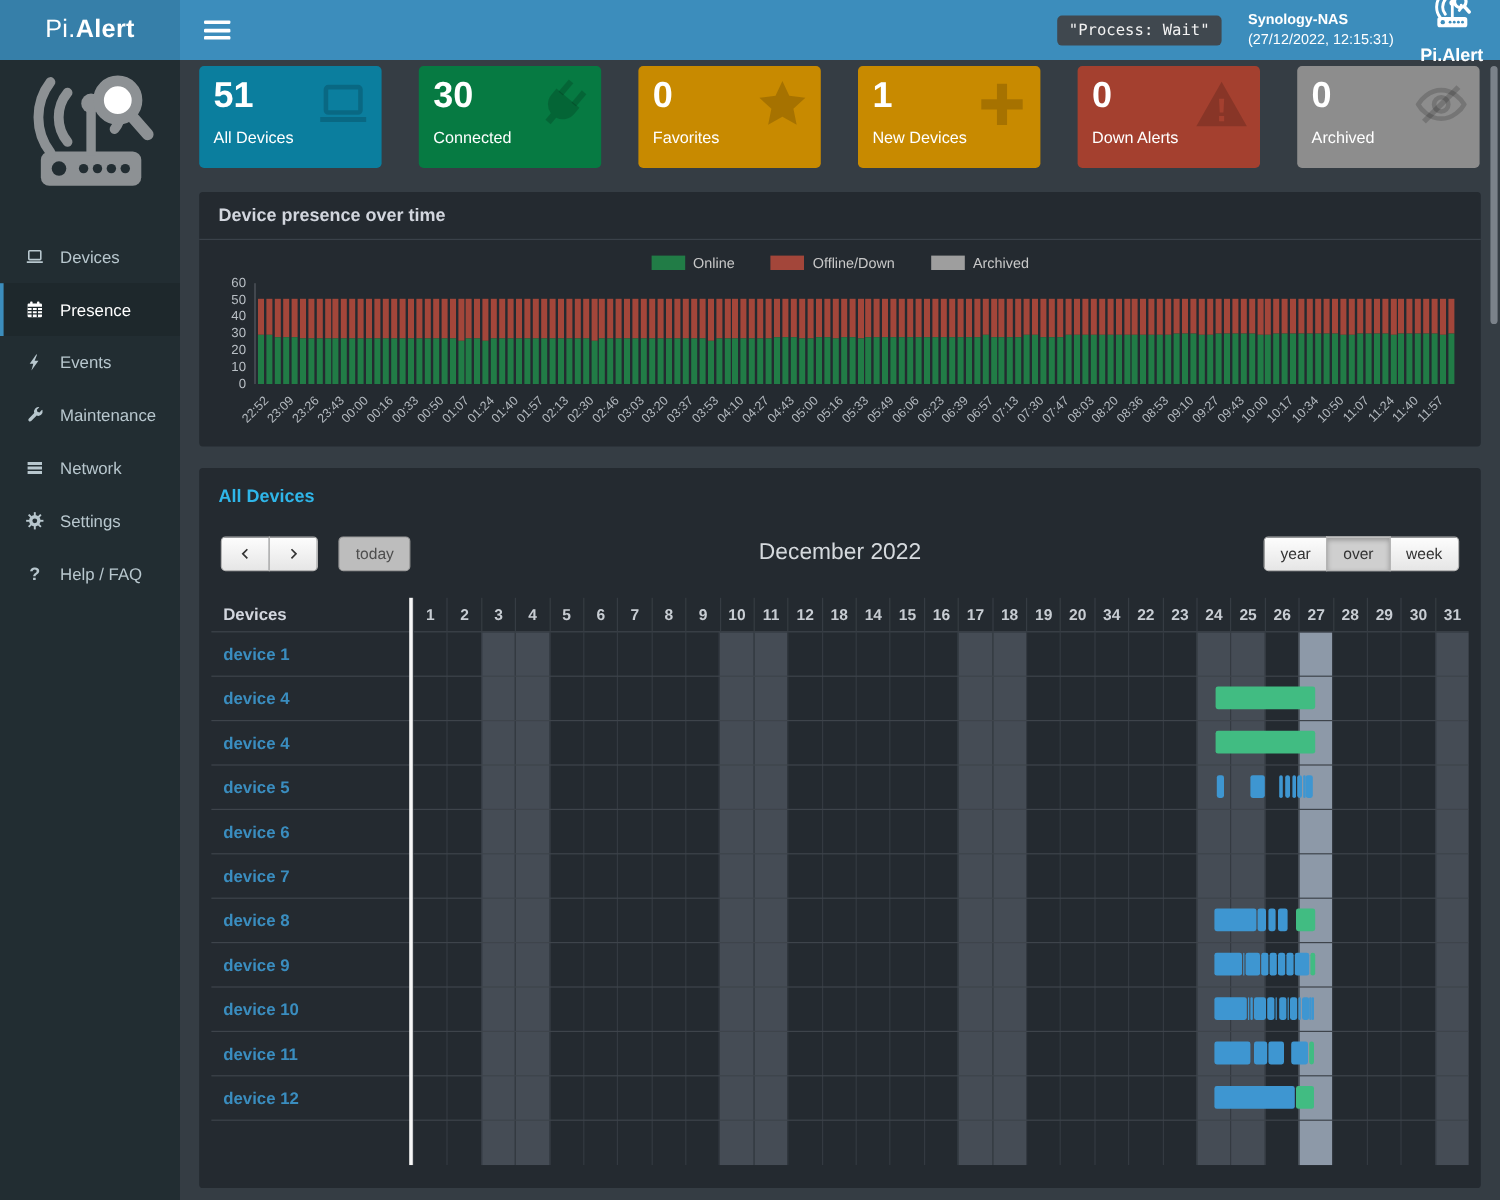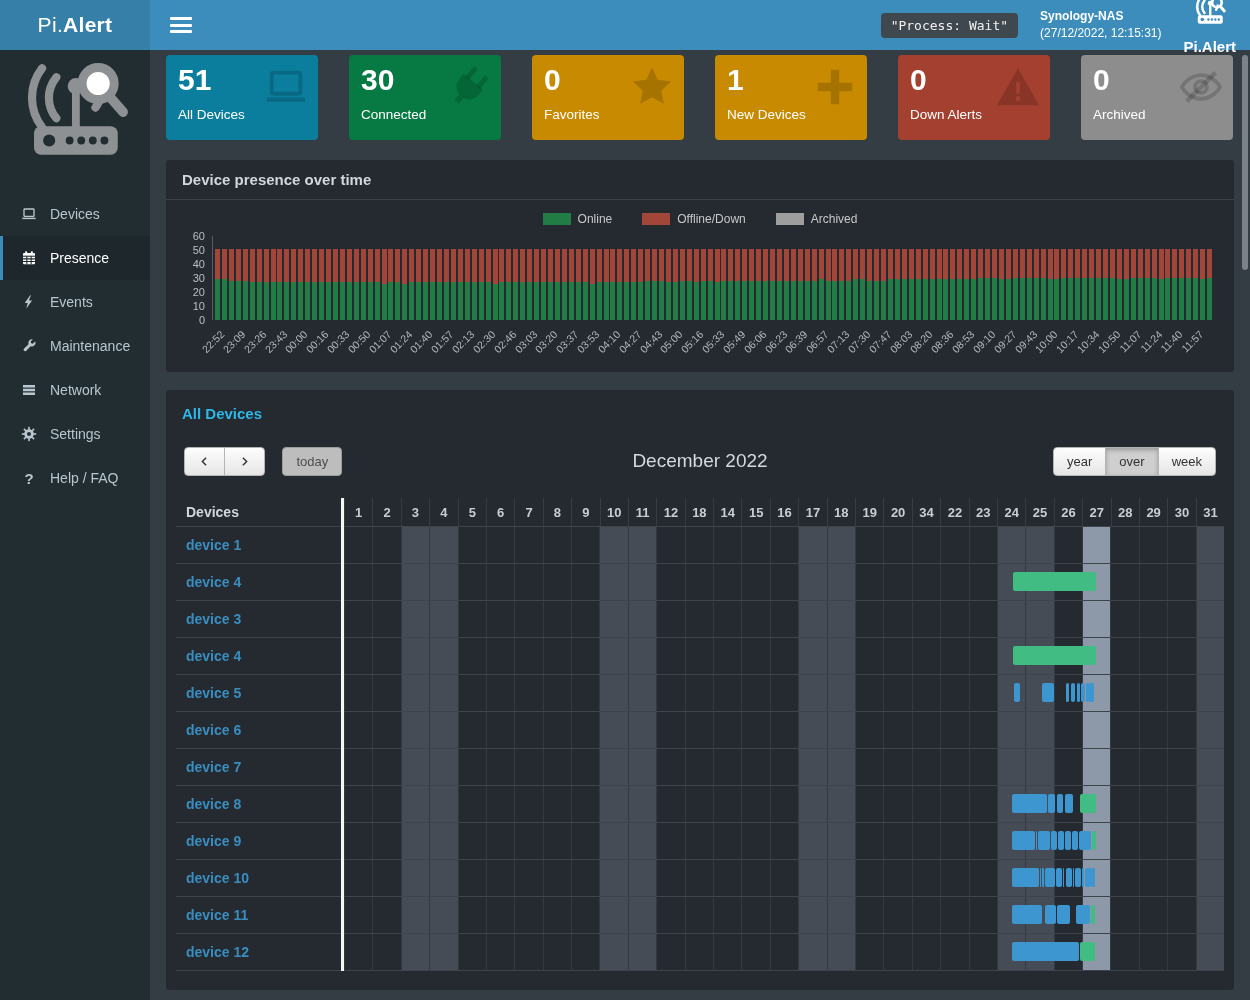--- a/index.html
+++ b/index.html
@@ -1080,26 +1080,20 @@
           <div class="drow">
             <div class="dev-cell">
               <a class="dev-link">device 4</a>
             </div>
             <div class="row-grid">
               <div class="pbar" style="left: 75.9677%; width: 9.51613%; background: rgb(65, 188, 130);"></div>
             </div>
           </div>
           <div class="drow">
             <div class="dev-cell">
-              <a class="dev-link">device 3</a>
-            </div>
-            <div class="row-grid"></div>
-          </div>
-          <div class="drow">
-            <div class="dev-cell">
               <a class="dev-link">device 4</a>
             </div>
             <div class="row-grid">
               <div class="pbar" style="left: 75.9677%; width: 9.51613%; background: rgb(65, 188, 130);"></div>
             </div>
           </div>
           <div class="drow">
             <div class="dev-cell">
               <a class="dev-link">device 5</a>
             </div>

